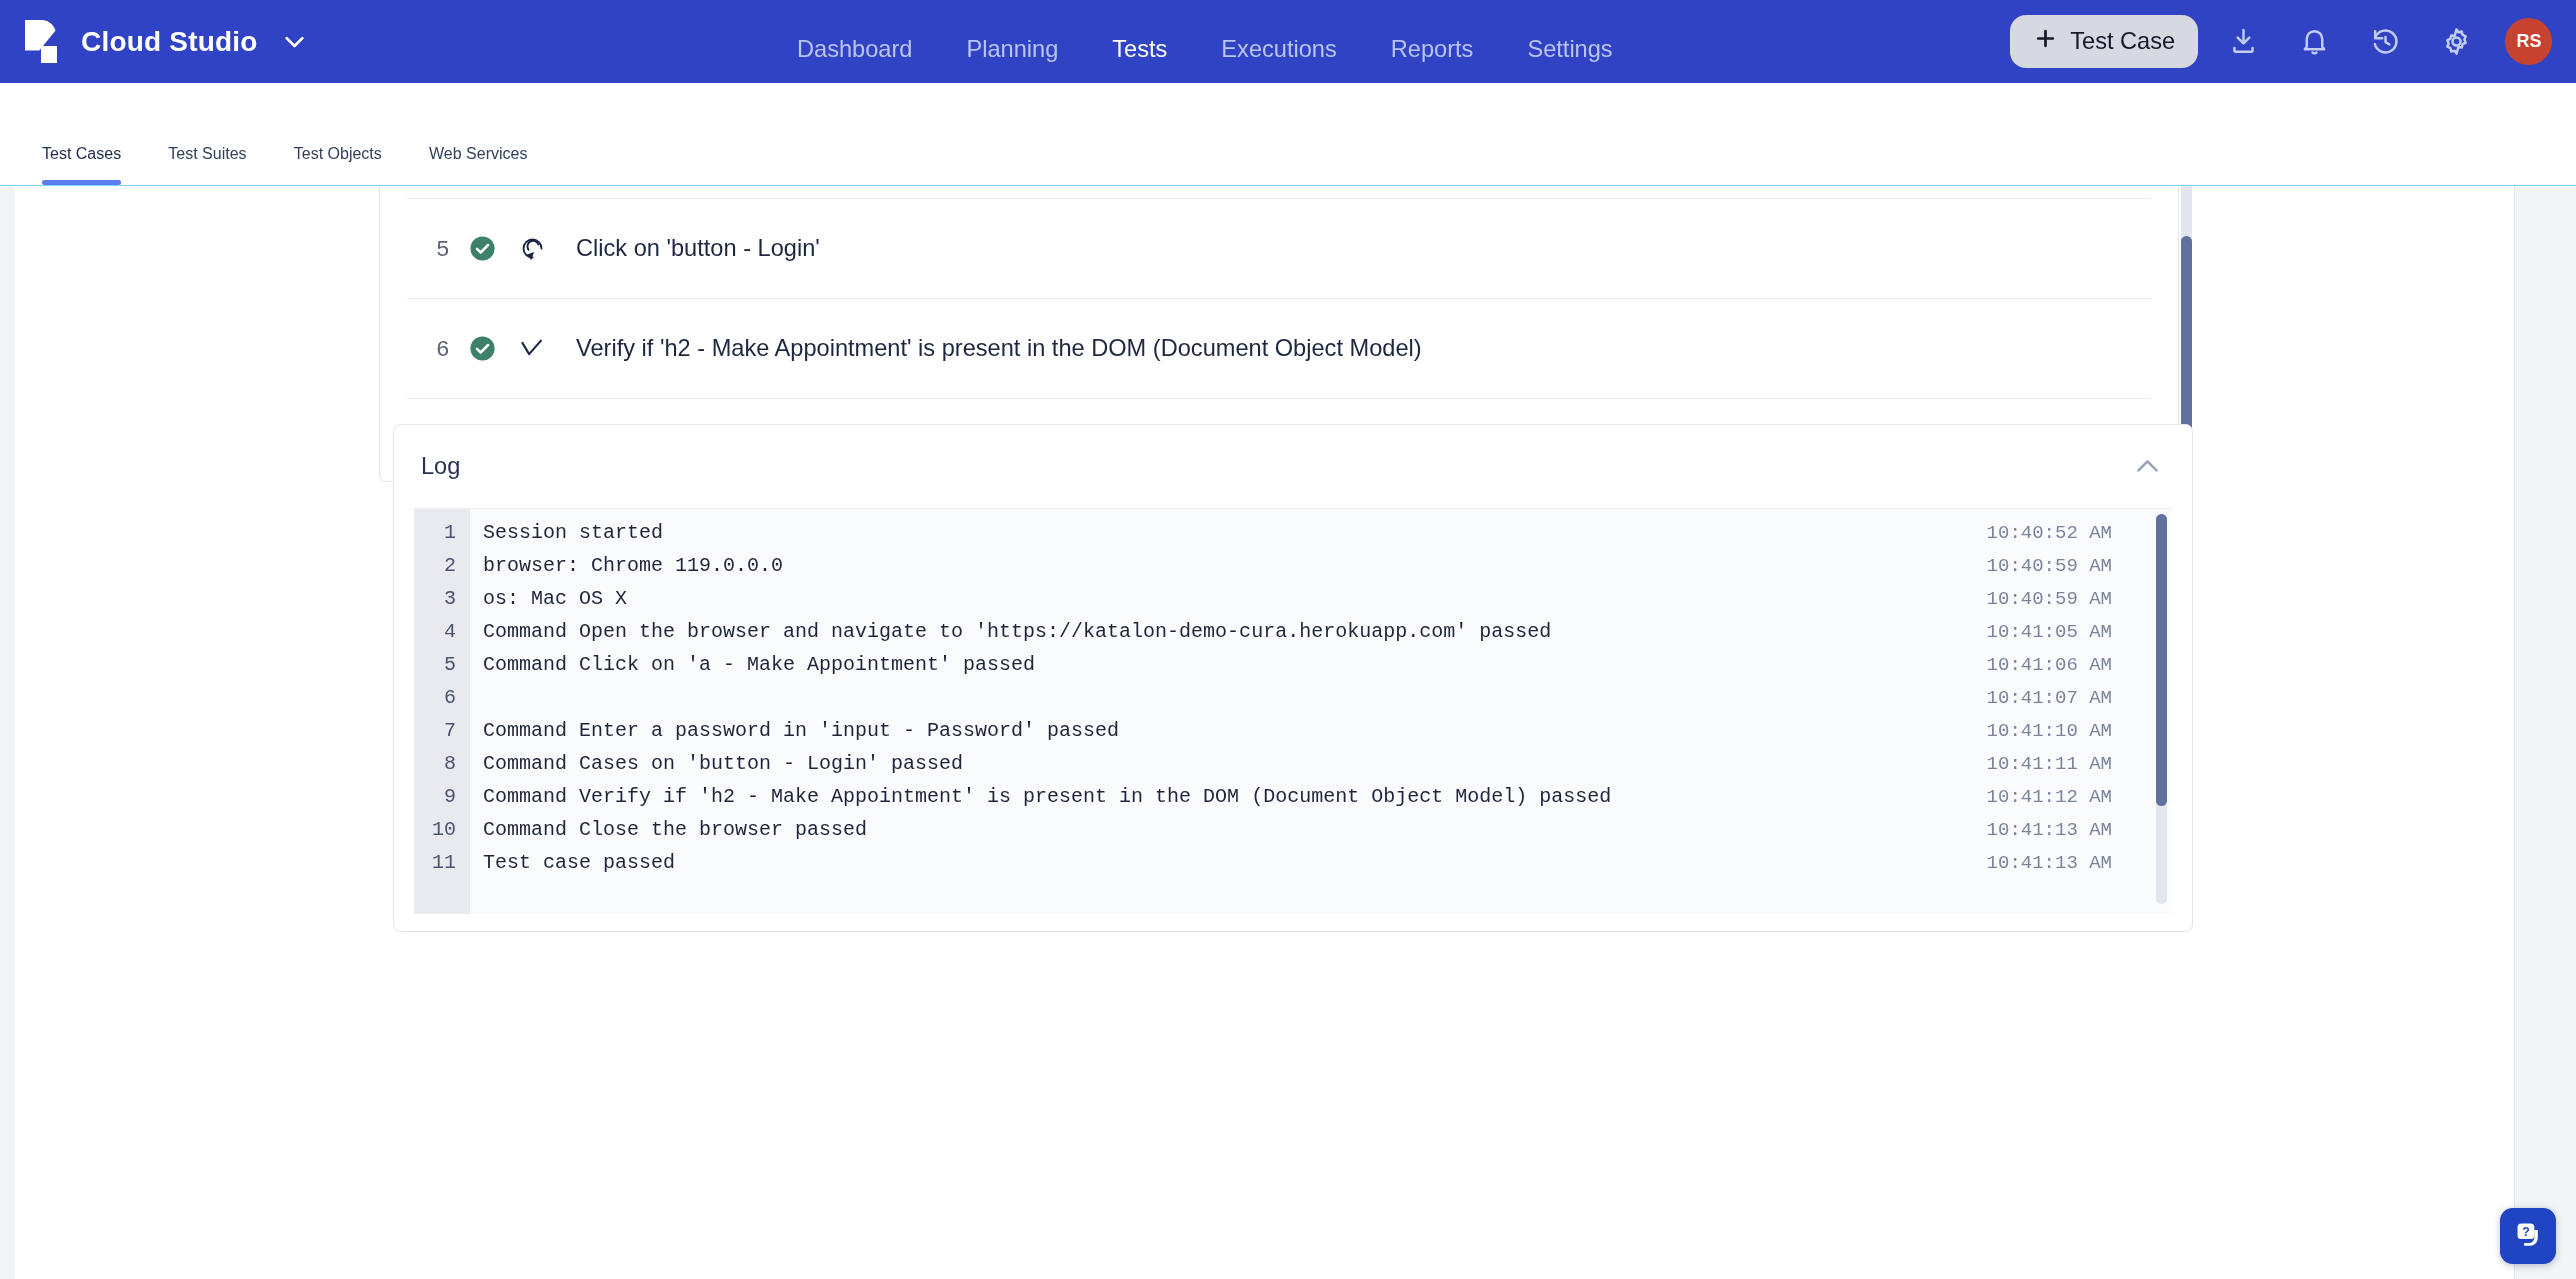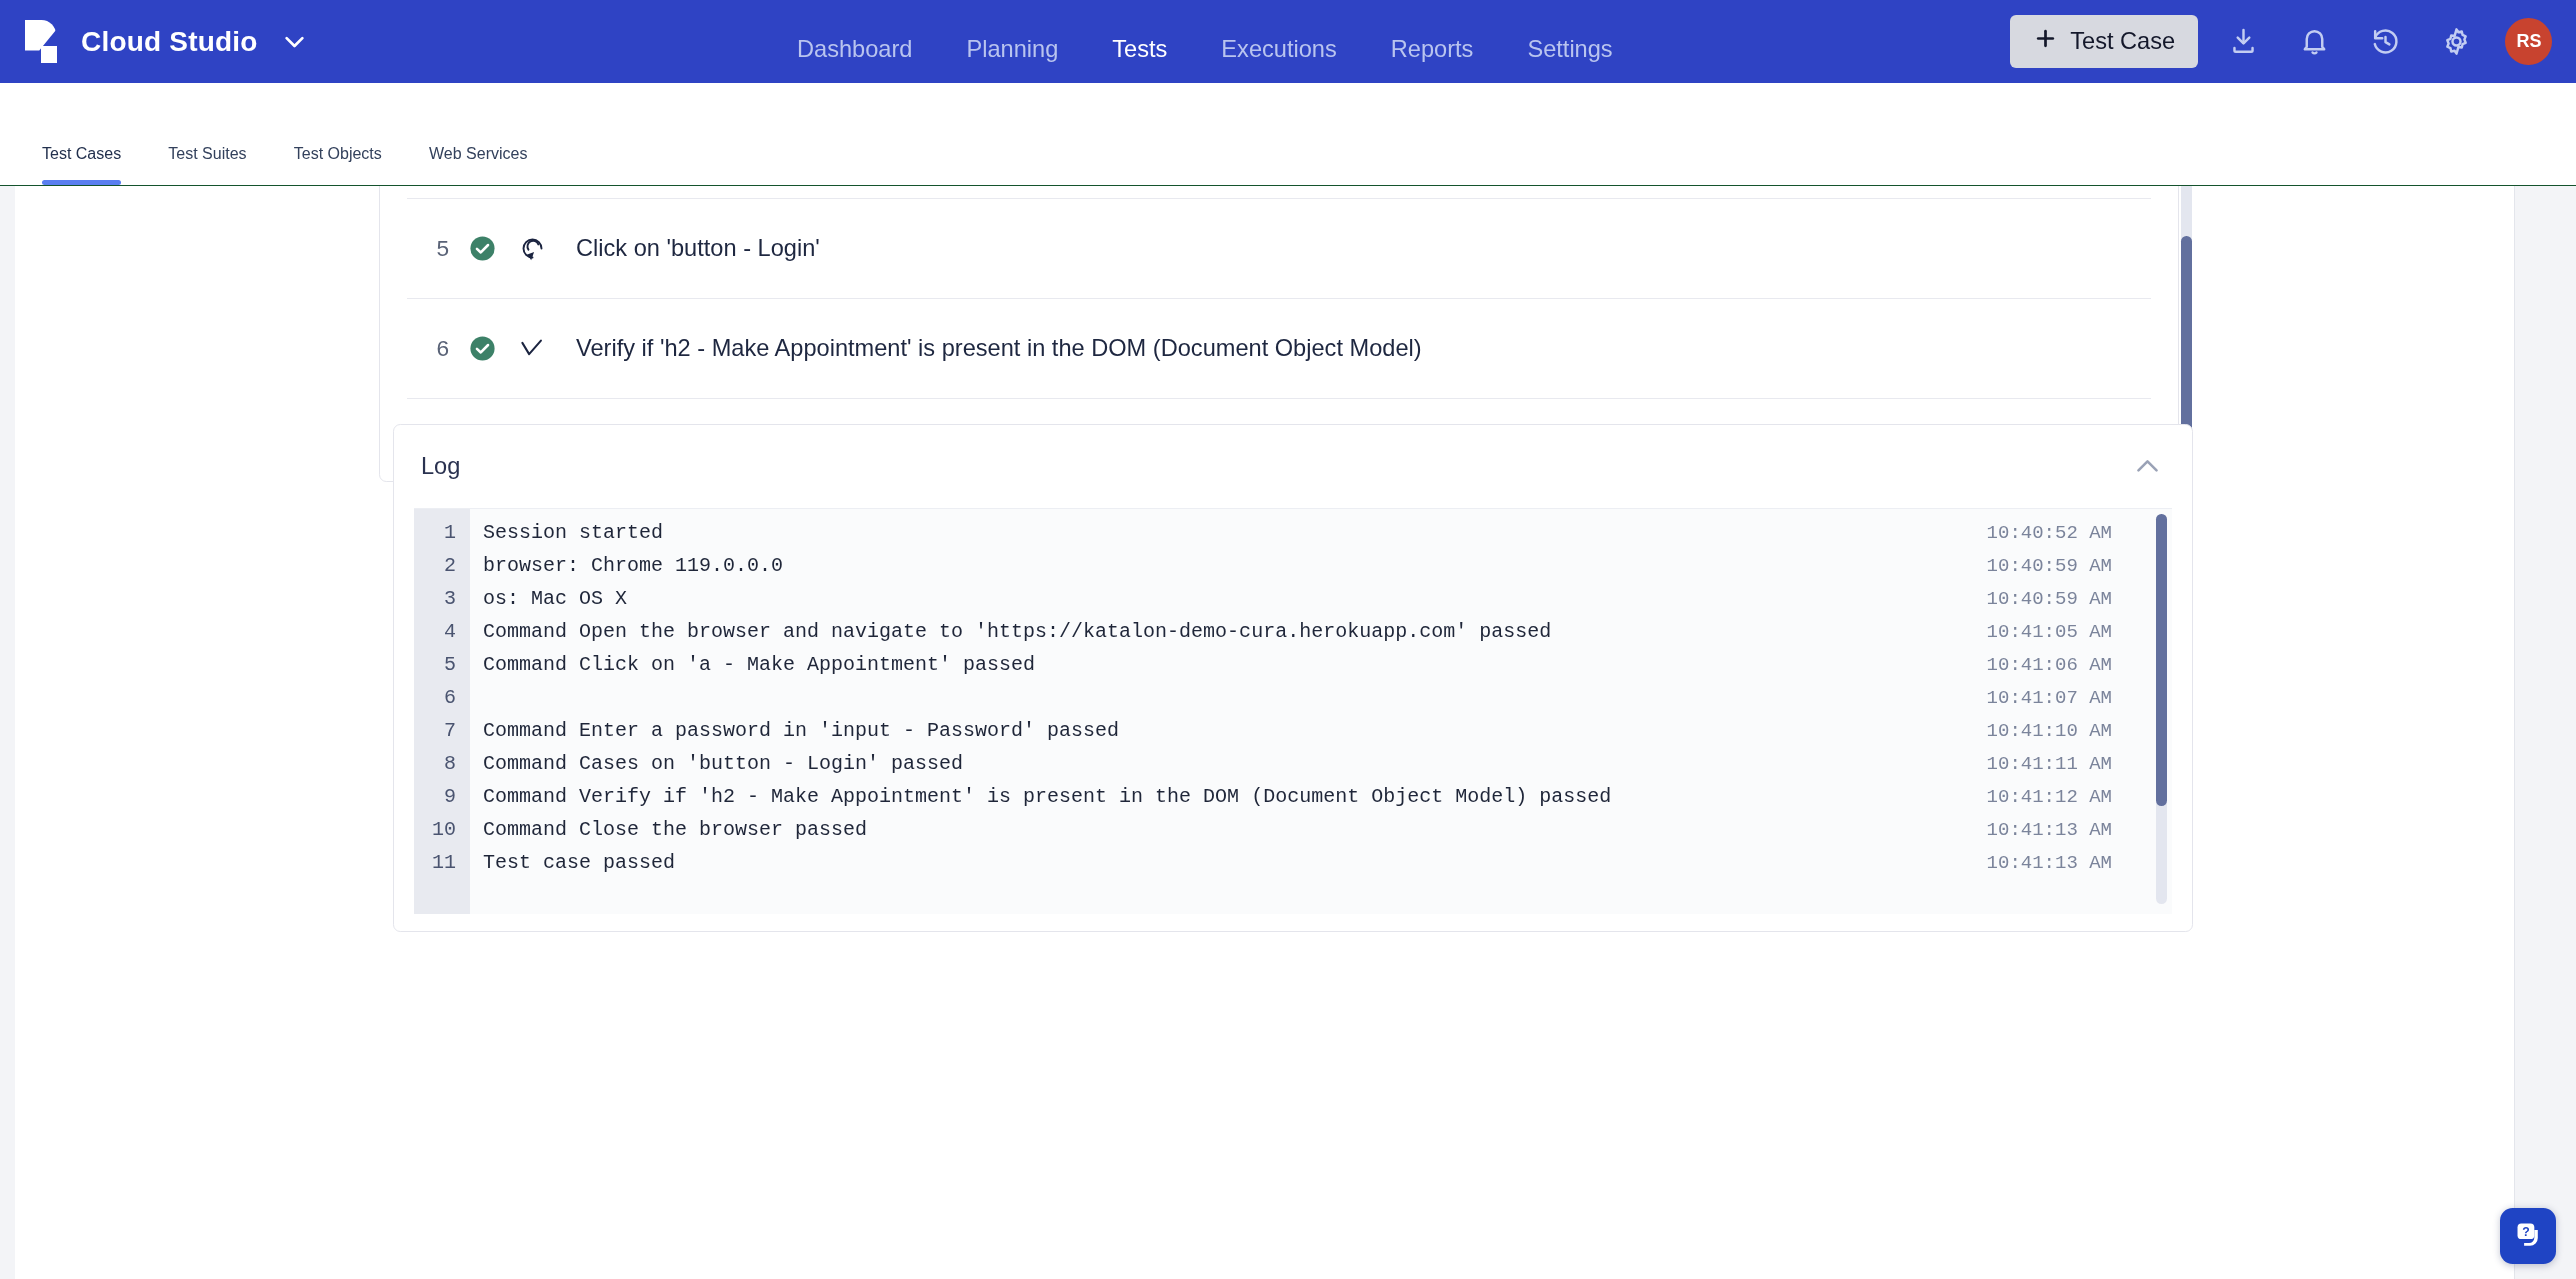--- a/index.html
+++ b/index.html
@@ -2,21 +2,21 @@
 <html style="font-size:14.5px"><head>
 <meta charset="utf-8">
 <style>
   * { box-sizing: border-box; margin: 0; padding: 0; }
   html, body {
     width: 2576px; height: 1280px;
     font-family: "Liberation Sans", sans-serif;
     background: #ffffff;
     overflow: hidden;
   }
-  .page { position: relative; width: 2576px; height: 926px; background:#14532d; }
+  .page { position: relative; width: 2576px; height: 926px; background:#7dd3fc; }
 
   
   .topbar {
     position: absolute; top:0; left:0; width:2576px; height:83px;
     background:#2f43c4; display:flex; align-items:center;
   }
   .brand { display:flex; align-items:center; margin-left:25px; }
   .logo-mark { width:36px; height:44px; position:relative; margin-right:20px; }
   .logo-mark .lm-a {
     position:absolute; left:0; top:0; width:31px; height:31px;
@@ -32,21 +32,21 @@
 
   .mainnav { position:absolute; left:770px; top:8px; height:83px; display:flex; align-items:center; gap:0; }
   .mainnav a {
     color:#b9c4ef; font-size:23.6px; text-decoration:none; padding:0 27px; line-height:83px;
     white-space:nowrap;
   }
   .mainnav a.active { color:#ffffff; font-weight:normal; }
 
   .topright { position:absolute; right:23.6px; top:0; height:83px; display:flex; align-items:center; gap:0; }
   .btn-testcase {
-    background:#d7d9e0; color:#14182b; border-radius:6px; height:53px;
+    background:#d7d9e0; color:#14182b; border-radius:16px; height:53px;
     display:flex; align-items:center; gap:12.7px; padding:0 22.7px;
     font-size:23.6px; font-weight:500; cursor:pointer; white-space:nowrap;
   }
   .ticon { width:51px; height:51px; display:flex; align-items:center; justify-content:center; margin-left:20px; cursor:pointer; }
   .avatar {
     width:47px; height:47px; border-radius:50%; background:#c8432f; color:#fff;
     display:flex; align-items:center; justify-content:center;
     font-size:18px; font-weight:bold; margin-left:23.6px; cursor:pointer;
   }
 

